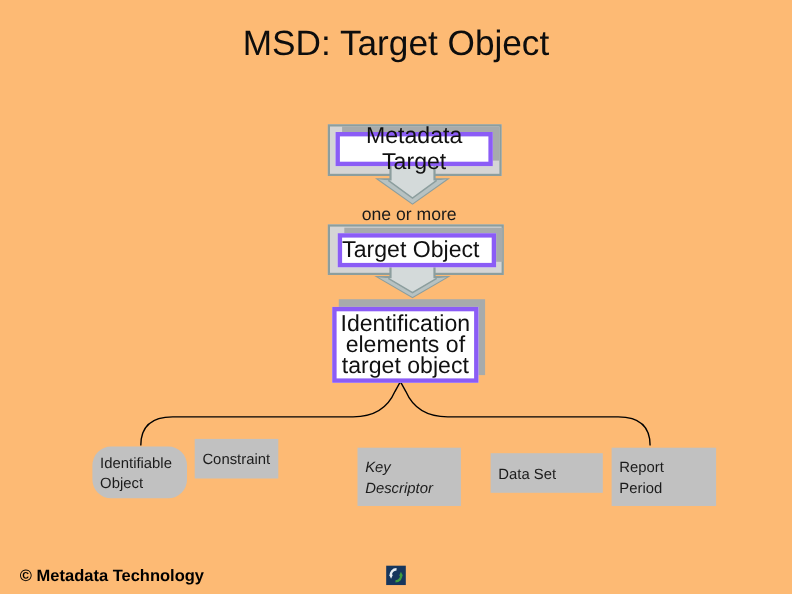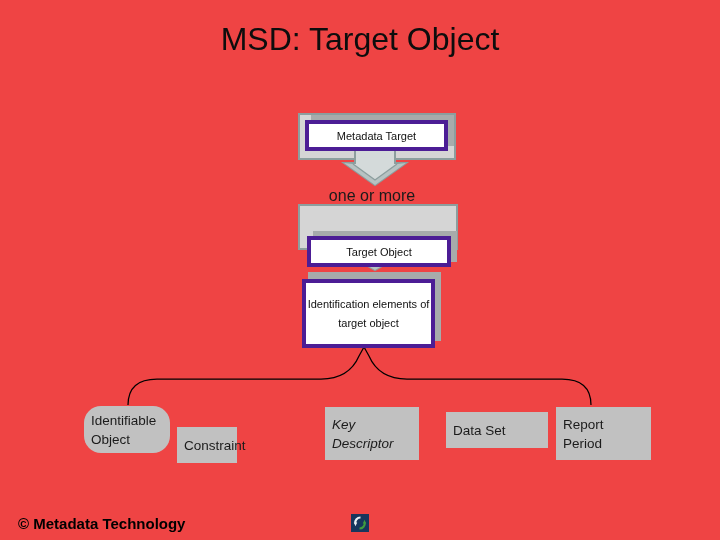--- a/index.html
+++ b/index.html
@@ -1,45 +1,45 @@
 <!DOCTYPE html>
 <html><head>
 <meta charset="utf-8">
 <style>
   html,body{margin:0;padding:0;}
   body{font-family:"Liberation Sans","DejaVu Sans",sans-serif;background:#ffffff;}
-  .slide{position:relative;width:720px;height:540px;background:#ef4444;overflow:hidden;}
+  .slide{position:relative;width:720px;height:540px;background:#fdba74;overflow:hidden;}
 
   .title{position:absolute;left:0;top:20px;width:720px;text-align:center;
          font-size:32px;line-height:38px;color:#0d0d0d;letter-spacing:0;}
 
   .plate{position:absolute;background:#d5d5d5;border:2px solid #8c9e9e;box-sizing:border-box;z-index:1;}
   .plate-mt{left:298px;top:113px;width:158px;height:47px;}
   .plate-to{left:298px;top:204px;width:160px;height:46px;}
 
   .connector-layer{position:absolute;left:0;top:0;width:720px;height:540px;z-index:2;pointer-events:none;}
   .arrow-outline{stroke:#8c9e9e;stroke-width:2;stroke-linejoin:miter;}
   .arrow-bevel-line{stroke:#8c9e9e;stroke-width:1.4;fill:none;}
   .brace{fill:none;stroke:#000000;stroke-width:1.25;}
 
-  .whitebox{position:absolute;background:#ffffff;border:4px solid #4c1d95;box-sizing:border-box;
-            display:flex;align-items:center;justify-content:center;text-align:center;
-            font-size:11px;color:#111;z-index:3;}
+  .whitebox{position:absolute;background:#ffffff;border:4px solid #8b5cf6;box-sizing:border-box;
+            display:flex;align-items:center;justify-content:flex-start;text-align:center;
+            font-size:21px;color:#111;z-index:3;}
   .box-mt{left:305px;top:120px;width:143px;height:31px;box-shadow:6px -5px 0 #a7abab;}
-  .box-to{left:307px;top:212px;width:144px;height:31px;box-shadow:6px -5px 0 #a7abab;margin-top:24px;}
+  .box-to{left:307px;top:212px;width:144px;height:31px;box-shadow:6px -5px 0 #a7abab;}
   .box-id{left:302px;top:279px;width:133px;height:69px;line-height:19px;box-shadow:6px -7px 0 #a7abab;}
 
   .flow-label{position:absolute;left:312px;top:187px;width:120px;text-align:center;
               font-size:16px;color:#1a1a1a;z-index:3;}
 
   .childbox{position:absolute;background:#c1c1c1;color:#1b1b1b;font-size:13.5px;line-height:19px;
             box-sizing:border-box;padding:5px 7px;display:flex;align-items:center;z-index:3;}
   .childbox .lbl{display:block;}
   .child-1{left:84px;top:406px;width:86px;height:47px;border-radius:17px;}
-  .child-2{left:177px;top:427px;width:60px;height:36px;}
+  .child-2{left:177px;top:399px;width:76px;height:36px;}
   .child-3{left:325px;top:407px;width:94px;height:53px;font-style:italic;}
   .child-4{left:446px;top:412px;width:102px;height:36px;}
   .child-5{left:556px;top:407px;width:95px;height:53px;}
 
   .footer{position:absolute;left:18px;top:515px;font-size:15px;font-weight:600;color:#000;}
   .logo{position:absolute;left:351px;top:514px;width:18px;height:18px;}
   .logo-arc-light{stroke:#e8eef2;stroke-width:2.2;fill:none;}
   .logo-arc-green{stroke:#3f9c3f;stroke-width:2.2;fill:none;}
 </style>
 </head>

